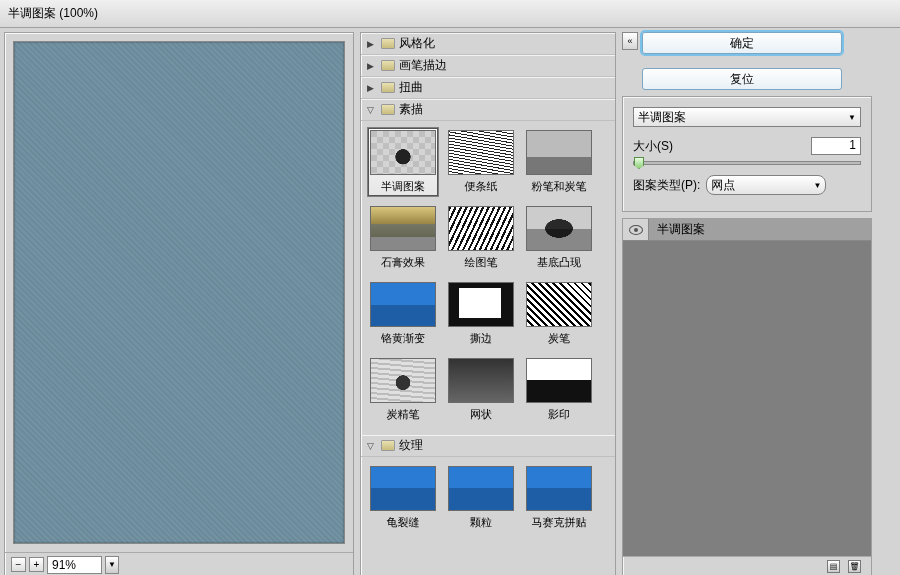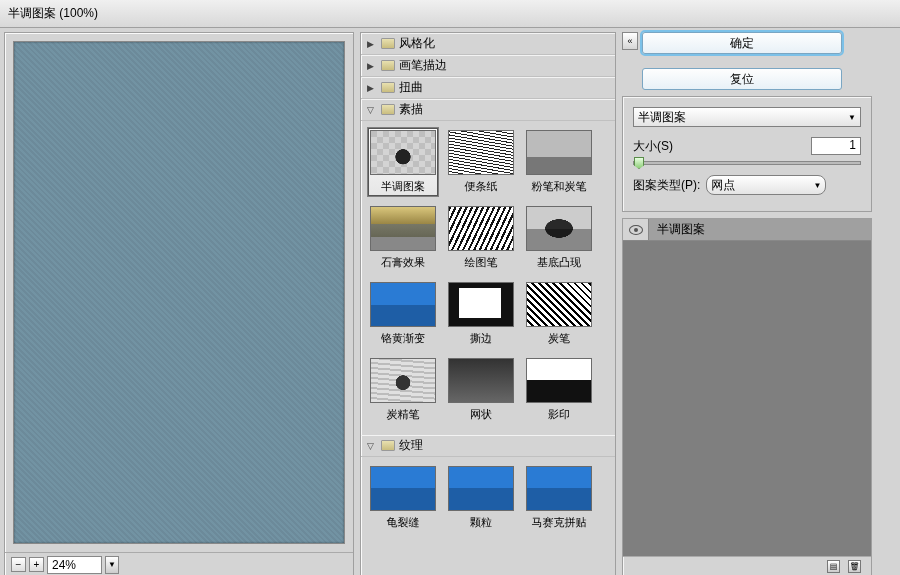--- a/index.html
+++ b/index.html
@@ -72,21 +72,21 @@
 </div>
 
 <div class="main">
 
   <div class="panel preview-panel">
     <div class="preview-canvas"></div>
     <div class="preview-toolbar">
       <div class="tb-btn">−</div>
       <div class="tb-btn">+</div>
       <div class="zoom-input">
-          <span>24%</span>
+          <span>91%</span>
         </div>
       <div class="zoom-dd">▼</div>
     </div>
   </div>
 
   <div class="panel gallery-panel">
     <div class="cat-row">
         <span class="arrow">▶</span>
         <span class="folder-icon"></span>
         <span>风格化</span>

